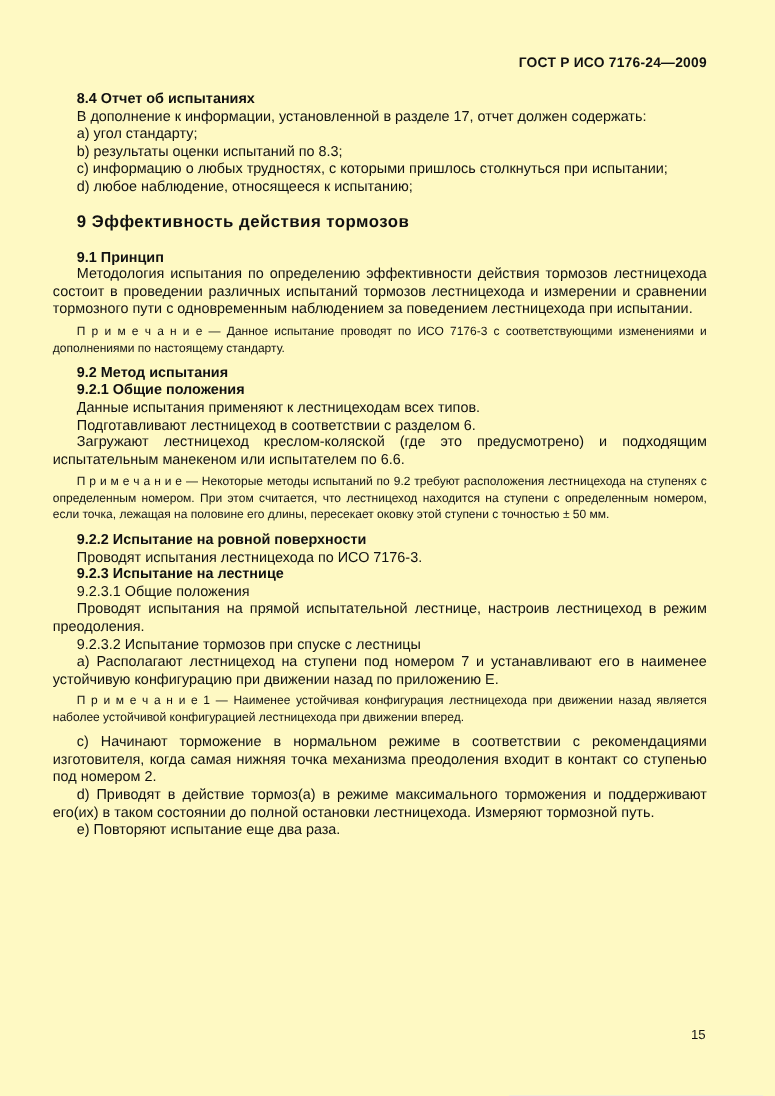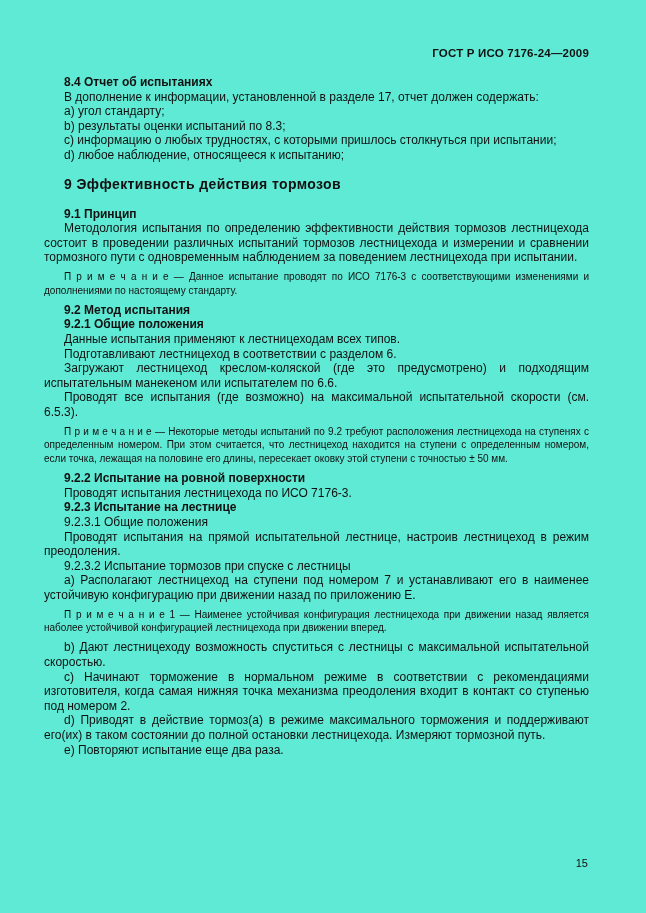--- a/index.html
+++ b/index.html
@@ -2,21 +2,21 @@
 <html><head>
 <meta charset="utf-8">
 <style>
   * { margin: 0; padding: 0; box-sizing: border-box; }
   html, body { background: #e8e8e8; }
   .page {
     position: relative;
     width: 646px;
     height: 913px;
     margin: 0 auto;
-    background: #5eead4;
+    background: #fef9c3;
     font-family: "Liberation Sans", sans-serif;
     color: #111111;
     overflow: hidden;
   }
   .doc-header {
     position: absolute;
     top: 47px;
     left: 44px;
     right: 57px;
     text-align: right;
@@ -79,36 +79,34 @@
     <p class="p bold">9.1 Принцип</p>
     <p class="p">Методология испытания по определению эффективности действия тормозов лестницехода состоит в проведении различных испытаний тормозов лестницехода и измерении и сравнении тормозного пути с одновременным наблюдением за поведением лестницехода при испытании.</p>
 
     <p class="note">П р и м е ч а н и е — Данное испытание проводят по ИСО 7176-3 с соответствующими изменениями и дополнениями по настоящему стандарту.</p>
 
     <p class="p bold">9.2 Метод испытания</p>
     <p class="p bold">9.2.1 Общие положения</p>
     <p class="p">Данные испытания применяют к лестницеходам всех типов.</p>
     <p class="p">Подготавливают лестницеход в соответствии с разделом 6.</p>
     <p class="p">Загружают лестницеход креслом-коляской (где это предусмотрено) и подходящим испытательным манекеном или испытателем по 6.6.</p>
-    <p class="p">Проводят все испытания (где возможно) на максимальной испытательной скорости (см. 6.5.3).</p>
 
     <p class="note">П р и м е ч а н и е — Некоторые методы испытаний по 9.2 требуют расположения лестницехода на ступенях с определенным номером. При этом считается, что лестницеход находится на ступени с определенным номером, если точка, лежащая на половине его длины, пересекает оковку этой ступени с точностью ± 50 мм.</p>
 
     <p class="p bold">9.2.2 Испытание на ровной поверхности</p>
     <p class="p">Проводят испытания лестницехода по ИСО 7176-3.</p>
 
     <p class="p bold">9.2.3 Испытание на лестнице</p>
     <p class="p">9.2.3.1 Общие положения</p>
     <p class="p">Проводят испытания на прямой испытательной лестнице, настроив лестницеход в режим преодоления.</p>
     <p class="p">9.2.3.2 Испытание тормозов при спуске с лестницы</p>
     <p class="p">a) Располагают лестницеход на ступени под номером 7 и устанавливают его в наименее устойчивую конфигурацию при движении назад по приложению Е.</p>
 
     <p class="note">П р и м е ч а н и е  1 — Наименее устойчивая конфигурация лестницехода при движении назад является наболее устойчивой конфигурацией лестницехода при движении вперед.</p>
 
-    <p class="p">b) Дают лестницеходу возможность спуститься с лестницы с максимальной испытательной скоростью.</p>
     <p class="p">c) Начинают торможение в нормальном режиме в соответствии с рекомендациями изготовителя, когда самая нижняя точка механизма преодоления входит в контакт со ступенью под номером 2.</p>
     <p class="p">d) Приводят в действие тормоз(а) в режиме максимального торможения и поддерживают его(их) в таком состоянии до полной остановки лестницехода. Измеряют тормозной путь.</p>
     <p class="p">e) Повторяют испытание еще два раза.</p>
 
   </div>
 
   <div class="page-number">15</div>
 
 </div>
 

